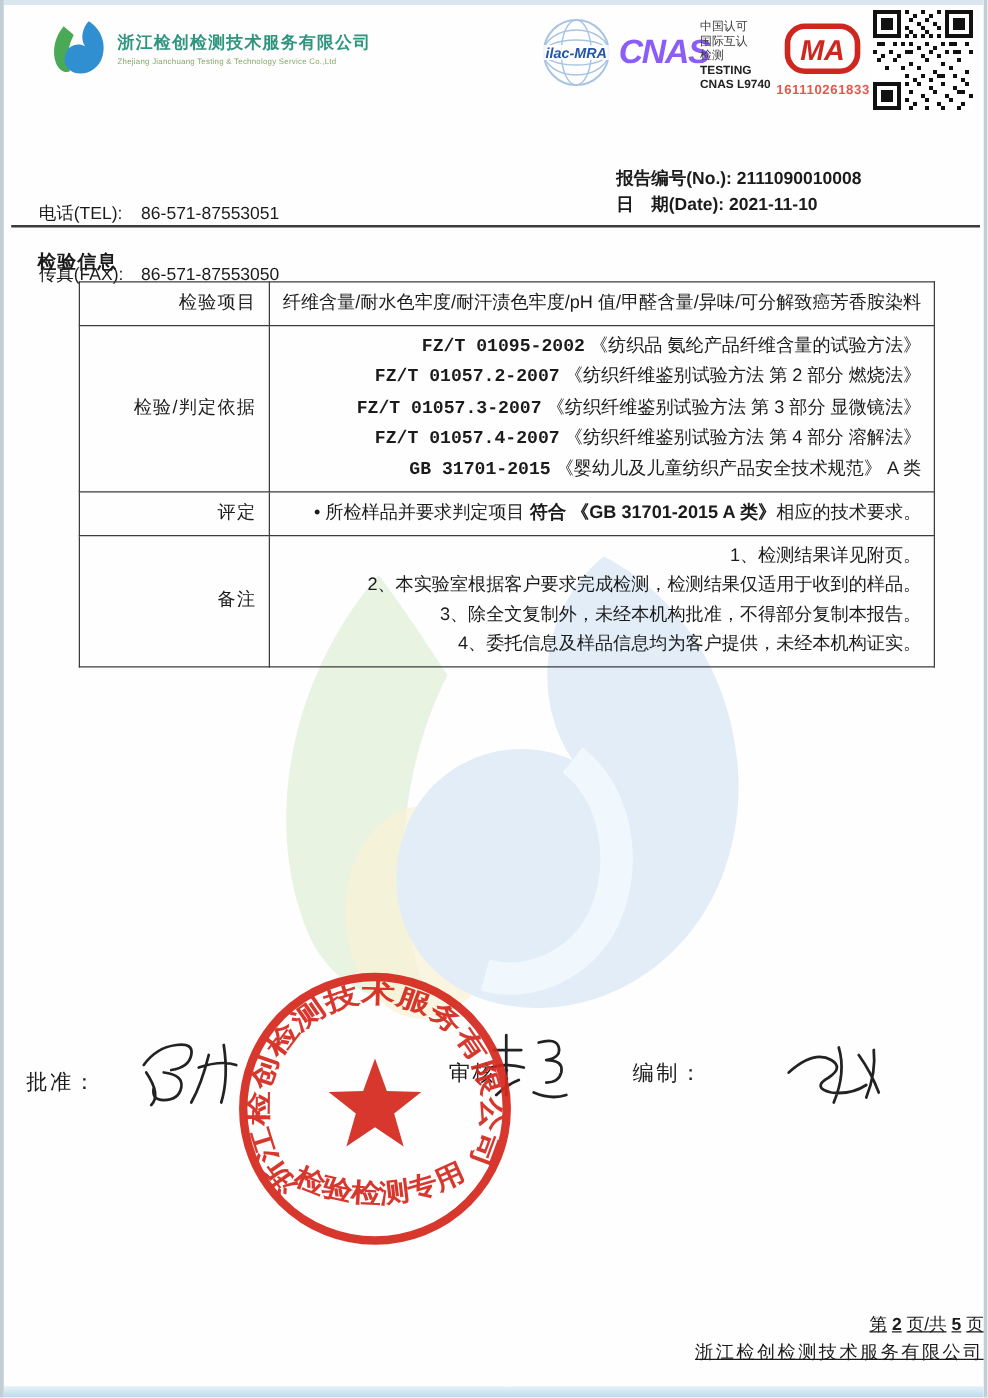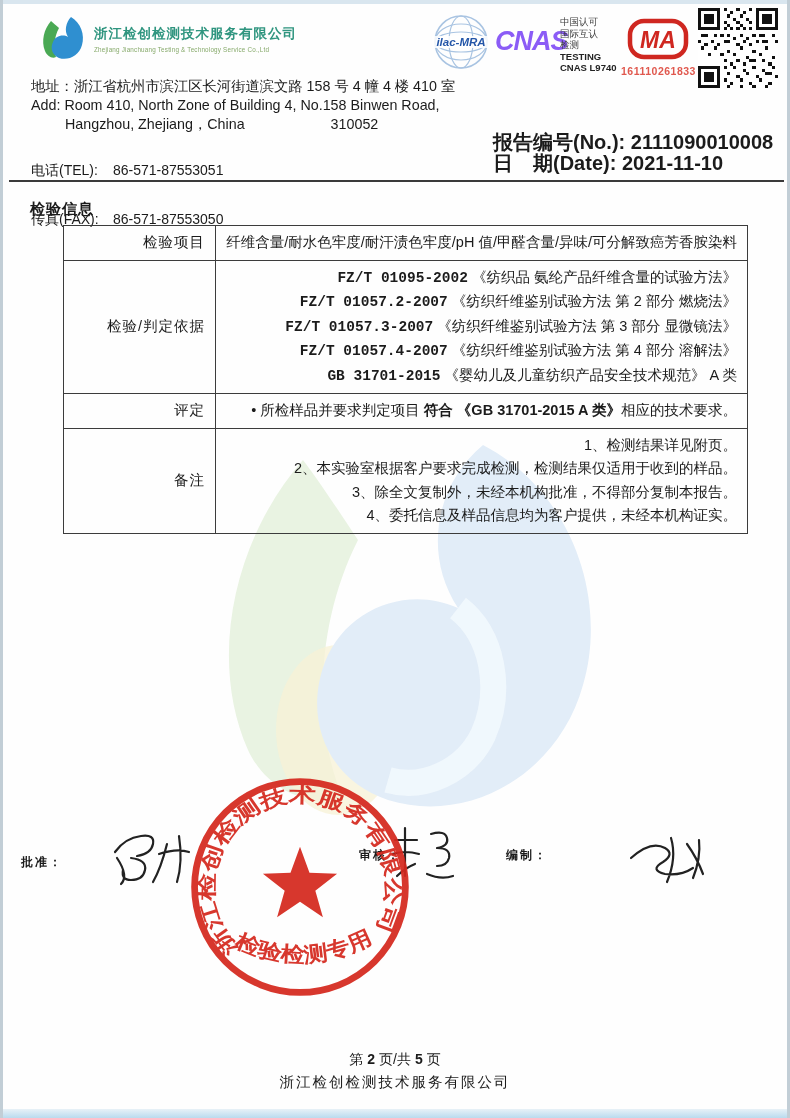--- a/index.html
+++ b/index.html
@@ -14,39 +14,39 @@
   .logo-wrap{left:34px;top:15px;display:flex;align-items:center;gap:7px;z-index:2;}
   .logo-cn{font-size:13.5px;font-weight:bold;color:#2f957f;letter-spacing:1px;}
   .logo-en{font-size:6.3px;color:#86a96a;margin-top:3px;letter-spacing:.2px;}
   .cnas-text{font-size:27px;font-weight:900;font-style:italic;color:#8b5cf6;letter-spacing:-1px;}
   .acc-block{font-size:9.5px;line-height:11.5px;color:#3d3d3d;}
   .acc-block .b{font-weight:bold;color:#222;}
   .cma-num{font-size:10.5px;font-weight:bold;color:#e0584e;letter-spacing:.5px;margin-top:1px;}
   .addr{font-size:14.3px;line-height:19px;}
   .tel-row{font-size:14px;line-height:21px;}
   .tel-row .lab{display:inline-block;width:78px;margin-top:28px;}
-  .report-block{font-size:20px;line-height:21px;font-weight:bold;}
+  .report-block{font-size:14px;line-height:21px;font-weight:bold;}
   .hr{left:6px;top:180px;width:775px;height:2px;background:#3a3a3a;}
   .section-title{left:27px;top:200px;font-size:15px;font-weight:bold;letter-spacing:1px;}
   
   table.info{position:absolute;left:60px;top:225px;width:685px;border-collapse:collapse;z-index:1;background:transparent;}
   table.info td{border:1.6px solid #3c3c3c;font-size:14.5px;vertical-align:middle;padding:5px 10px;line-height:23.5px;text-align:right;}
   td.lab{width:131px;text-align:center;letter-spacing:1px;}
   .code{font-weight:bold;font-family:Liberation Mono, monospace;}
   .bold{font-weight:bold;}
   .assess{padding-left:14px;text-indent:-14px;}
   
   .wm{left:150px;top:430px;z-index:0;}
   
   .stamp{left:182px;top:772px;z-index:3;opacity:.93;}
   
-  .sig-label{font-size:12px;letter-spacing:2px;z-index:1;font-weight:bold;}
+  .sig-label{font-size:17px;letter-spacing:2px;z-index:1;}
   .sig{z-index:2;}
   
-  .footer{left:0;top:1048px;width:100%;text-align:center;font-size:14px;line-height:23px;z-index:1;}
+  .footer{left:0;top:1048px;width:100%;text-align:right;font-size:14px;line-height:23px;z-index:1;text-decoration:underline;}
   .footer .num{font-weight:bold;padding:0 4px;}
   .footer .co{font-size:14.5px;letter-spacing:2px;}
 </style>
 </head>
 <body>
 
 <div class="page">
   <div class="edge-top"></div>
   <div class="edge-bottom"></div>
 
@@ -110,28 +110,20 @@
         <rect x="1" y="19" width="5" height="5"></rect>
     </g>
     <g fill="#111111">
       <rect x="2" y="2" width="3" height="3"></rect>
         <rect x="20" y="2" width="3" height="3"></rect>
         <rect x="2" y="20" width="3" height="3"></rect>
       <path d="M8 0h1v1H8z M10 1h1v1h-1z M12 0h1v1h-1z M14 1h1v1h-1z M16 0h1v1h-1z M9 2h1v1H9z M11 3h1v1h-1z M13 2h1v1h-1z M15 3h1v1h-1z M8 4h1v1H8z M12 4h1v1h-1z M16 4h1v1h-1z M9 5h1v1H9z M13 5h1v1h-1z M8 6h1v1H8z M10 6h1v1h-1z M12 6h1v1h-1z M14 6h1v1h-1z M16 6h1v1h-1z M1 8h2v1H1z M5 8h1v1H5z M7 8h1v1H7z M9 8h1v1H9z M11 9h1v1h-1z M13 8h1v1h-1z M15 9h1v1h-1z M17 8h1v1h-1z M19 8h2v1h-2z M23 8h1v1h-1z M0 10h1v1H0z M2 11h1v1H2z M4 10h1v1H4z M6 11h1v1H6z M8 10h2v1H8z M12 11h1v1h-1z M14 10h1v1h-1z M16 11h1v1h-1z M18 10h1v1h-1z M20 10h2v1h-2z M24 10h1v1h-1z M1 12h1v1H1z M5 12h1v1H5z M9 13h1v1H9z M13 12h1v1h-1z M17 13h1v1h-1z M21 12h1v1h-1z M3 14h1v1H3z M7 14h1v1H7z M11 14h1v1h-1z M15 15h1v1h-1z M19 14h1v1h-1z M23 15h1v1h-1z M8 16h1v1H8z M10 17h1v1h-1z M12 16h1v1h-1z M14 17h1v1h-1z M16 16h2v1h-2z M20 16h1v1h-1z M22 17h1v1h-1z M8 18h1v1H8z M11 18h1v1h-1z M14 19h1v1h-1z M17 18h1v1h-1z M20 19h1v1h-1z M23 18h1v1h-1z M9 20h1v1H9z M12 21h1v1h-1z M15 20h1v1h-1z M18 21h1v1h-1z M21 20h2v1h-2z M24 21h1v1h-1z M8 22h1v1H8z M10 23h1v1h-1z M13 22h1v1h-1z M16 23h1v1h-1z M19 22h1v1h-1z M22 23h1v1h-1z M9 24h1v1H9z M13 24h1v1h-1z M17 24h1v1h-1z M21 24h1v1h-1z"></path>
     </g>
   </svg>
 
-  <div class="abs addr" style="left:28px;top:77px;">
-    <div>地址：浙江省杭州市滨江区长河街道滨文路 158 号 4 幢 4 楼 410 室</div>
-    <div>Add: Room 410, North Zone of Building 4, No.158 Binwen Road,</div>
-    <div style="padding-left:34px;">
-      <span>Hangzhou, Zhejiang，China</span>
-      <span style="margin-left:82px;">310052</span>
-    </div>
-  </div>
 
   <div class="abs tel-row" style="left:28px;top:132px;">
     <div>
       <span class="lab">电话(TEL):</span>
       <span>86-571-87553051</span>
     </div>
     <div>
       <span class="lab">传真(FAX):</span>
       <span>86-571-87553050</span>
     </div>

